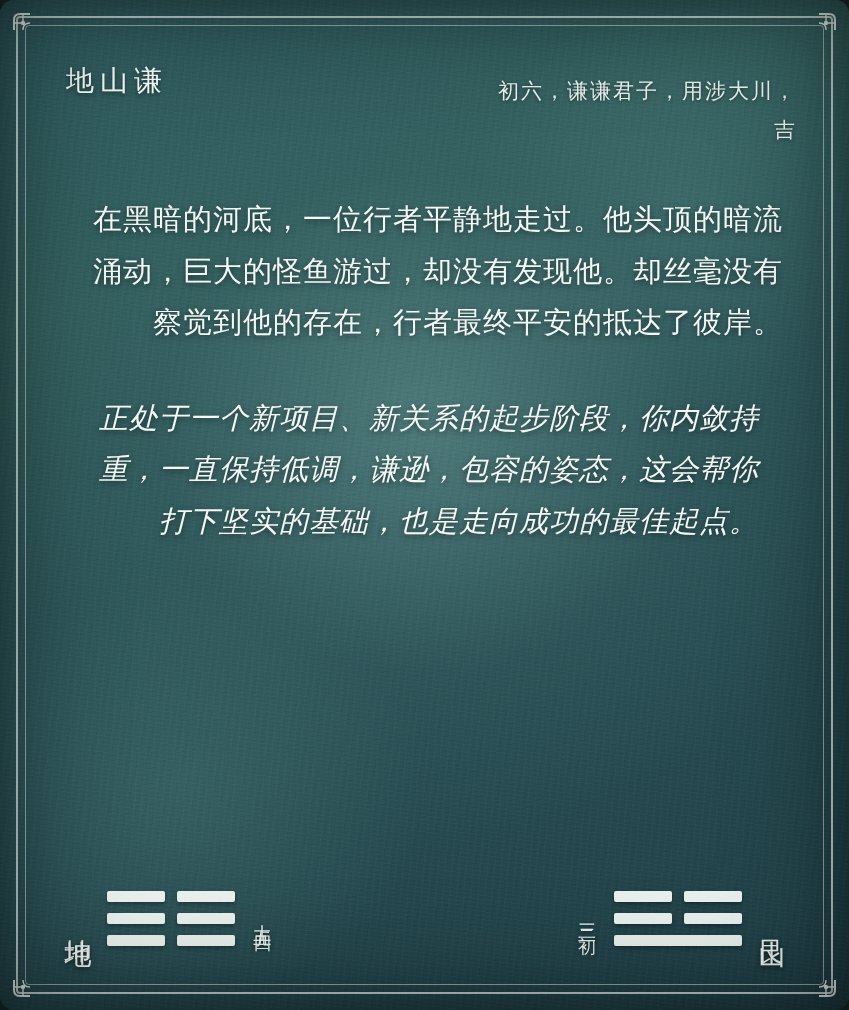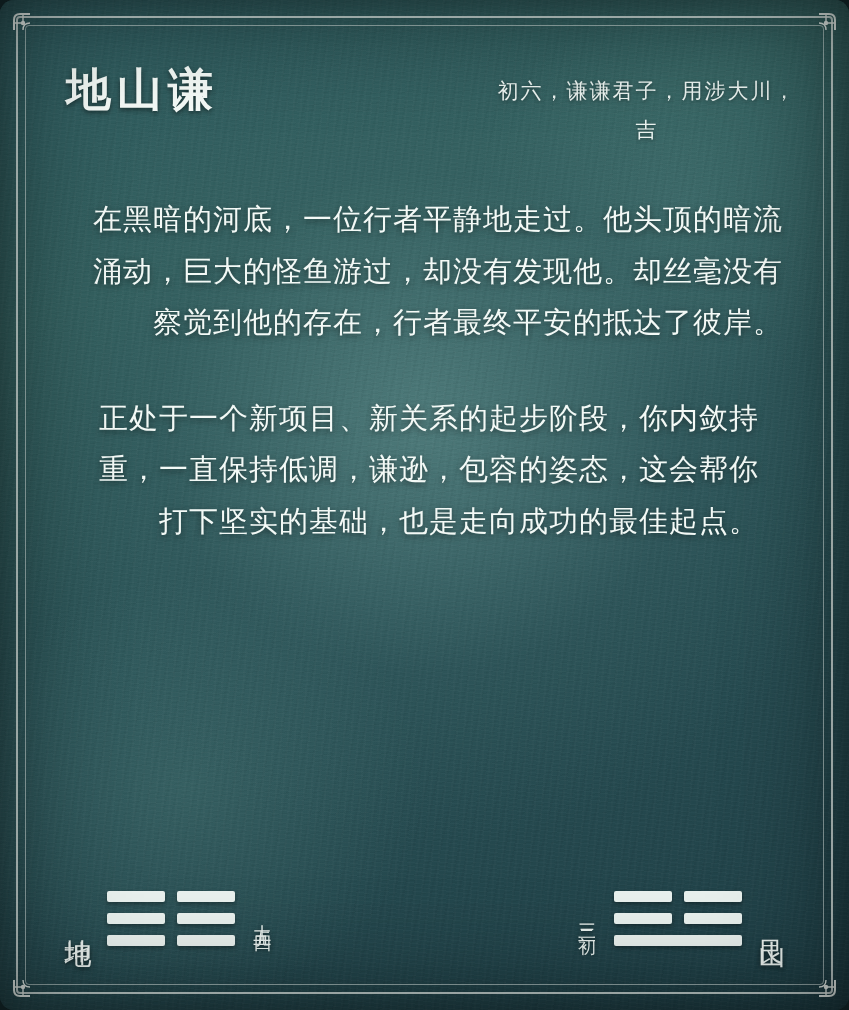--- a/index.html
+++ b/index.html
@@ -82,31 +82,31 @@
     color: #f2f7f4;
   }
 
   .header-row {
     display: flex;
     align-items: flex-start;
     justify-content: space-between;
     height: 96px;
   }
   .hexagram-name {
-    font-size: 45px;
+    font-size: 28px;
     letter-spacing: 6px;
-    font-weight: 700;
+    font-weight: 400;
     color: #f4faf7;
     text-shadow: 0 2px 5px rgba(0,0,0,0.5);
     line-height: 1.1;
     padding-top: 14px;
     padding-left: 14px;
   }
   .line-text {
-    text-align: center;
+    text-align: right;
     font-size: 21px;
     line-height: 1.85;
     letter-spacing: 2px;
     color: #eaf2ef;
     text-shadow: 0 1px 4px rgba(0,0,0,0.45);
     max-width: 300px;
     padding-top: 20px;
   }
 
   .title {
@@ -125,20 +125,21 @@
     font-size: 29px;
     line-height: 1.78;
     letter-spacing: 1px;
     color: #f3f9f6;
     text-shadow: 0 2px 6px rgba(0,0,0,0.5);
     padding: 0 14px;
   }
   .body-block.second {
     margin-top: 44px;
     padding: 0 38px;
+    font-style: italic;
   }
 
   
   .trigrams {
     position: absolute;
     left: 10px;
     right: 10px;
     bottom: 12px;
     display: flex;
     align-items: center;

